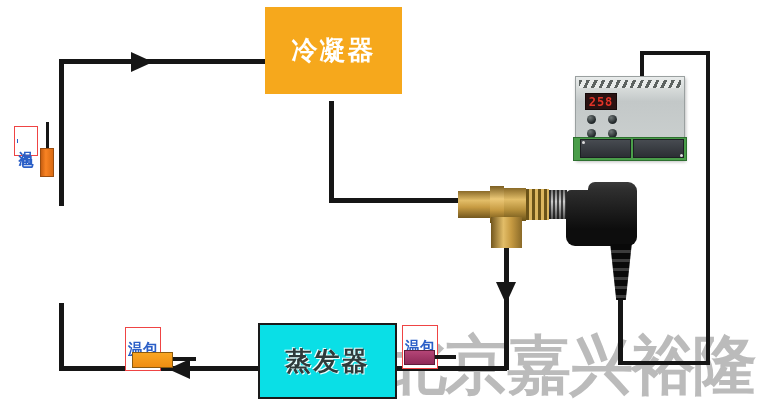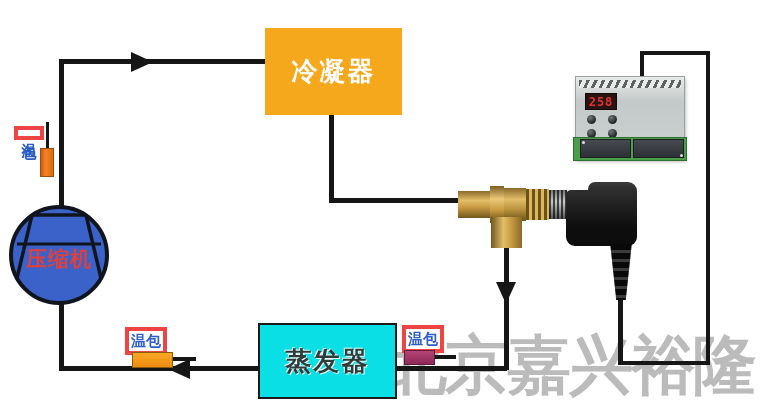--- a/index.html
+++ b/index.html
@@ -37,34 +37,34 @@
     border-left:22px solid #161616; }
   .a-left  { left:168px; top:359px;
     border-top:10px solid transparent; border-bottom:10px solid transparent;
     border-right:22px solid #161616; }
   .a-down  { left:496px; top:282px;
     border-left:10px solid transparent; border-right:10px solid transparent;
     border-top:22px solid #161616; }
   
   .box { position:absolute; z-index:3; display:flex; align-items:center; justify-content:center;
          font-weight:bold; font-size:26px; letter-spacing:2px; }
-  .condenser { left:265px; top:28px; width:137px; height:87px; background:#f6a81c; color:#ffffff; }
+  .condenser { left:265px; top:7px; width:137px; height:87px; background:#f6a81c; color:#ffffff; }
   .evaporator { left:258px; top:323px; width:139px; height:76px; background:#0adfe6;
     border:2px solid #1a1a1a; color:#2e3b3b;
     text-shadow:1px 1px 0 #e9ffff, -1px -1px 0 #e9ffff; }
   
   .compressor { position:absolute; left:9px; top:205px; width:100px; height:100px; z-index:3;
     background:#3a62c8; border:4px solid #10141c; border-radius:50%; }
   .compressor svg { position:absolute; left:-4px; top:-4px; }
   .compressor .label { position:absolute; left:0; right:0; top:36px; text-align:center;
     font-size:21px; font-weight:bold; color:#e2403a; letter-spacing:1px; }
   
   .bulb-label { position:absolute; z-index:3; background:#ffffff; color:#2b5fc7;
-    font-weight:bold; font-size:15px; line-height:18px; padding:1px 2px;
-    border:4px solid #ef4444; }
+    font-weight:bold; font-size:15px; line-height:18px; padding:12px 2px;
+    border:1px solid #ef4444;text-decoration:underline; }
   .bl-left { left:14px; top:126px; writing-mode:vertical-rl; text-orientation:upright;
     letter-spacing:2px; }
   .bl-bottom-left { left:125px; top:327px; }
   .bl-bottom-mid  { left:402px; top:325px; }
   .sensor { position:absolute; z-index:3; }
   .s-left-stem { left:46px; top:122px; width:3px; height:27px; background:#161616; }
   .s-left-bulb { left:40px; top:148px; width:14px; height:29px;
     background:linear-gradient(90deg,#c85e10,#f98323 40%,#d96a12); border:1px solid #9a4d10; }
   .s-bleft-bulb { left:132px; top:352px; width:41px; height:16px;
     background:linear-gradient(180deg,#f9a623,#ef8d12); border:1px solid #8a5a10; }
@@ -144,29 +144,20 @@
   <div class="arrow a-left"></div>
 
   <div class="box condenser">
     <span>冷凝器</span>
   </div>
 
   <div class="box evaporator">
     <span>蒸发器</span>
   </div>
 
-  <div class="compressor">
-    <svg width="100" height="100" viewBox="0 0 100 100">
-      <line x1="23" y1="10" x2="77" y2="10" stroke="#10141c" stroke-width="3.5"></line>
-      <line x1="23" y1="10" x2="8" y2="73" stroke="#10141c" stroke-width="3.5"></line>
-      <line x1="77" y1="10" x2="92" y2="73" stroke="#10141c" stroke-width="3.5"></line>
-      <line x1="8" y1="39" x2="92" y2="39" stroke="#10141c" stroke-width="3"></line>
-    </svg>
-    <div class="label">压缩机</div>
-  </div>
 
   <div class="bulb-label bl-left">温包</div>
   <div class="sensor s-left-stem"></div>
   <div class="sensor s-left-bulb"></div>
 
   <div class="bulb-label bl-bottom-left">温包</div>
   <div class="sensor s-bleft-bulb"></div>
   <div class="sensor s-bleft-stub"></div>
 
   <div class="bulb-label bl-bottom-mid">温包</div>

